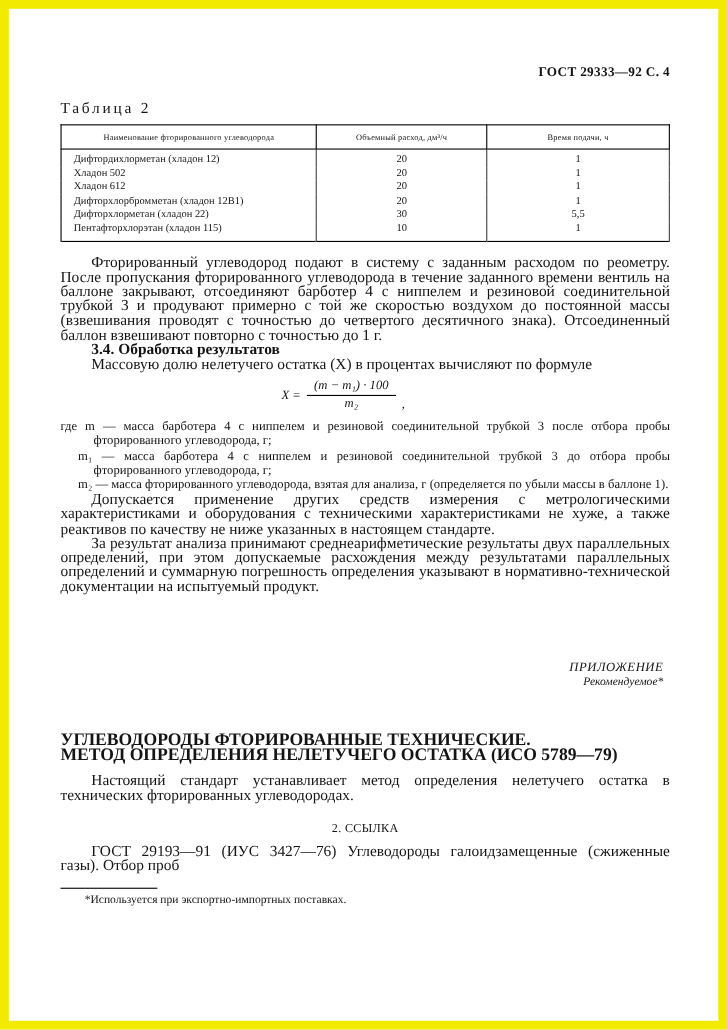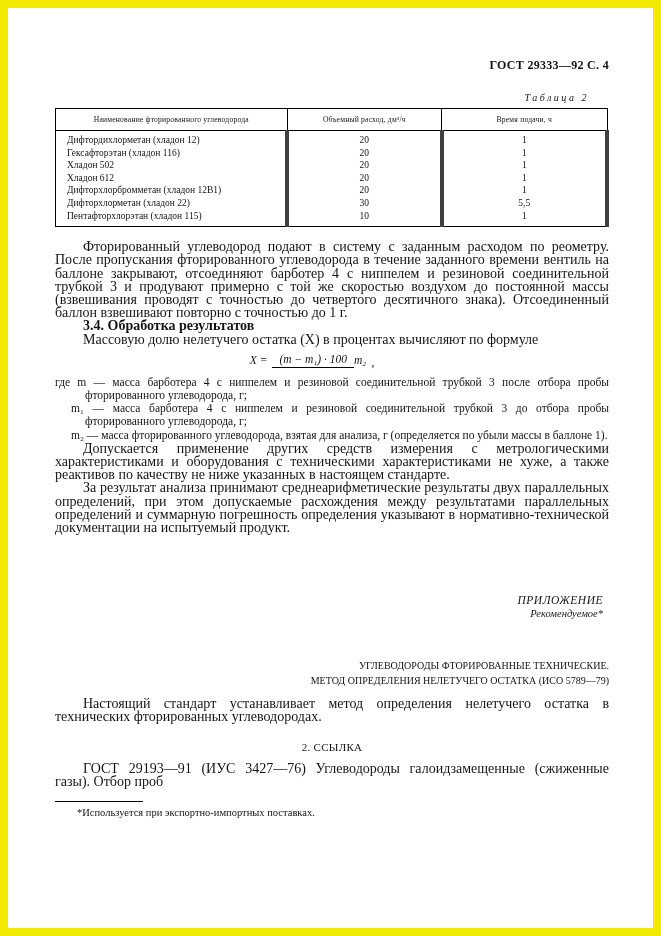--- a/index.html
+++ b/index.html
@@ -18,46 +18,45 @@
     padding:50px 44px 0 47px;
     overflow:hidden;
   }
   .doc-header {
     text-align:right;
     font-weight:bold;
     font-size:12px;
     letter-spacing:0.3px;
   }
   .table-caption {
-    text-align:right;
-    font-size:10px;
+    text-align:left;
+    font-size:14px;
     letter-spacing:2.5px;
     margin:19px 20px 5px 0;
-    font-style:italic;
   }
   table.data-table {
     width:100%;
     border-collapse:collapse;
     border:1px solid #000;
     font-size:9.5px;
   }
   table.data-table th {
     border:1px solid #000;
     font-weight:normal;
     font-size:7.6px;
     text-align:center;
     padding:6px 3px;
     letter-spacing:0.2px;
   }
   table.data-table col.c1 { width:42%; }
   table.data-table col.c2 { width:28%; }
   table.data-table col.c3 { width:30%; }
   table.data-table td {
     border-left:1px solid #000;
-    border-right:4px solid #404040;
+    border-right:1px solid #404040;
     padding:0 4px;
     line-height:12.6px;
     font-family:Liberation Serif, serif;
   }
   table.data-table tbody tr:first-child td { padding-top:3px; }
   table.data-table tbody tr:last-child td { padding-bottom:4px; }
   table.data-table td.c1 { text-align:left; padding-left:11px; }
   table.data-table td.c2, table.data-table td.c3 { text-align:center; }
   .para {
     font-size:14px;
@@ -70,20 +69,21 @@
   .formula {
     display:flex;
     justify-content:center;
     align-items:center;
     font-style:italic;
     font-size:11.5px;
     margin:7px 40px 8px 0;
   }
   .frac {
     display:inline-flex;
+    flex-direction:column;
     align-items:center;
     margin:0 5px;
     line-height:13px;
   }
   .frac .num { border-bottom:1px solid #000; padding:0 7px 1px; }
   .frac .den { padding-top:1px; }
   .f-tail { font-style:normal; align-self:flex-end; }
   .where-item {
     font-size:11.5px;
     line-height:13.2px;
@@ -95,23 +95,23 @@
   .appendix {
     margin-top:60px;
     text-align:right;
     font-style:italic;
     padding-right:6px;
   }
   .app-title { font-size:11.5px; letter-spacing:0.5px; }
   .app-sub { font-size:10.5px; margin-top:2px; }
   .doc-title {
     margin-top:40px;
-    text-align:right;
-    font-weight:normal;
-    font-size:10px;
+    text-align:left;
+    font-weight:bold;
+    font-size:16px;
     line-height:14.5px;
   }
   .sec-head {
     text-align:center;
     font-size:11px;
     margin-top:17px;
     letter-spacing:0.3px;
   }
   .sec-para { margin-top:9px; }
   .footnote { margin-top:13px; }
@@ -147,25 +147,20 @@
         <th>Время подачи, ч</th>
       </tr>
     </thead>
     <tbody>
       <tr>
         <td class="c1">Дифтордихлорметан (хладон 12)</td>
         <td class="c2">20</td>
         <td class="c3">1</td>
       </tr>
       <tr>
-        <td class="c1">Гексафторэтан (хладон 116)</td>
-        <td class="c2">20</td>
-        <td class="c3">1</td>
-      </tr>
-      <tr>
         <td class="c1">Хладон 502</td>
         <td class="c2">20</td>
         <td class="c3">1</td>
       </tr>
       <tr>
         <td class="c1">Хладон 612</td>
         <td class="c2">20</td>
         <td class="c3">1</td>
       </tr>
       <tr>

